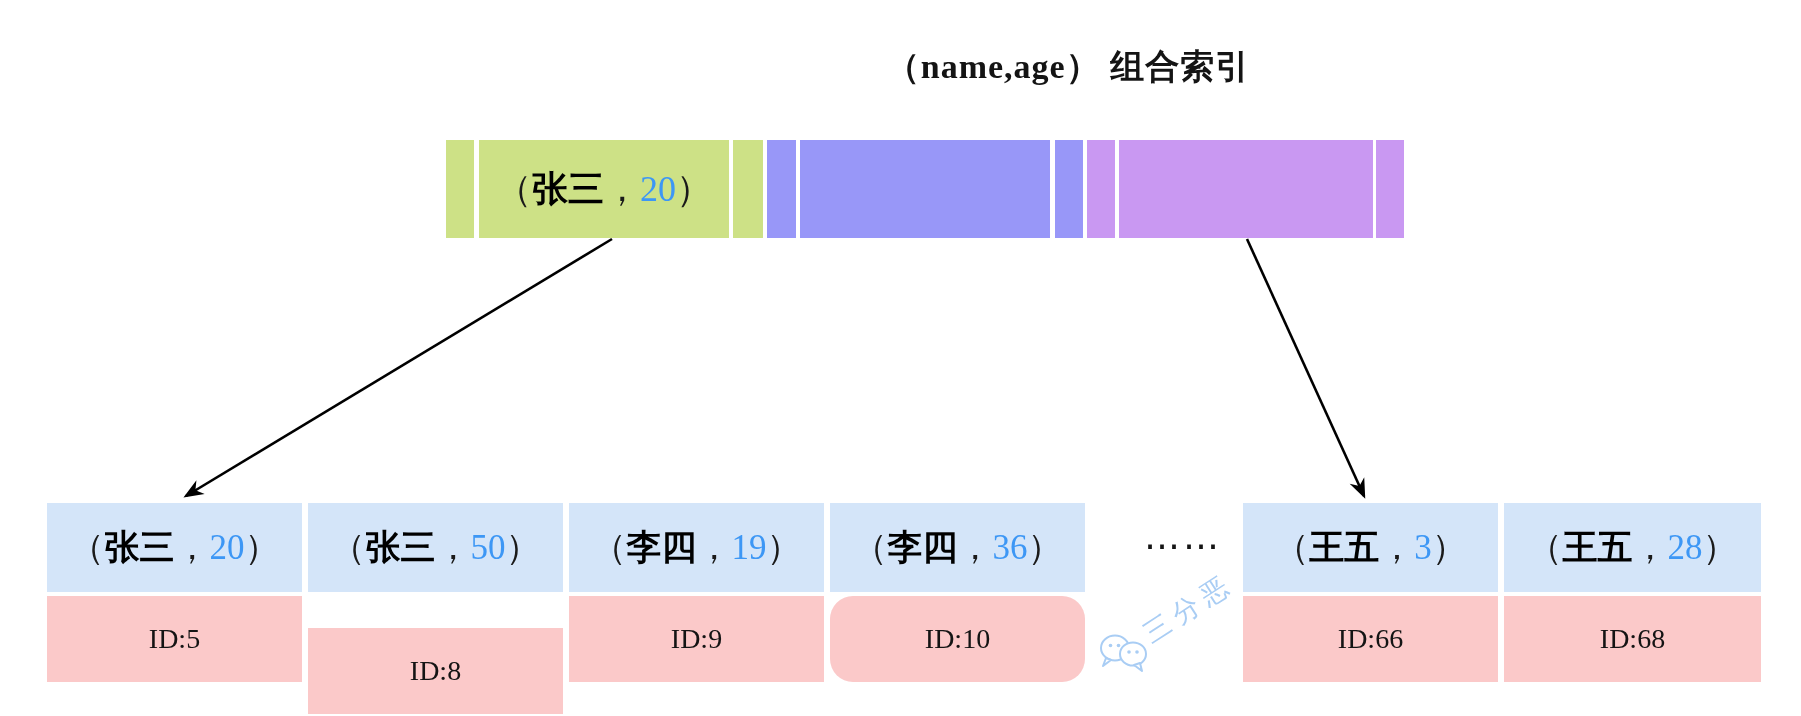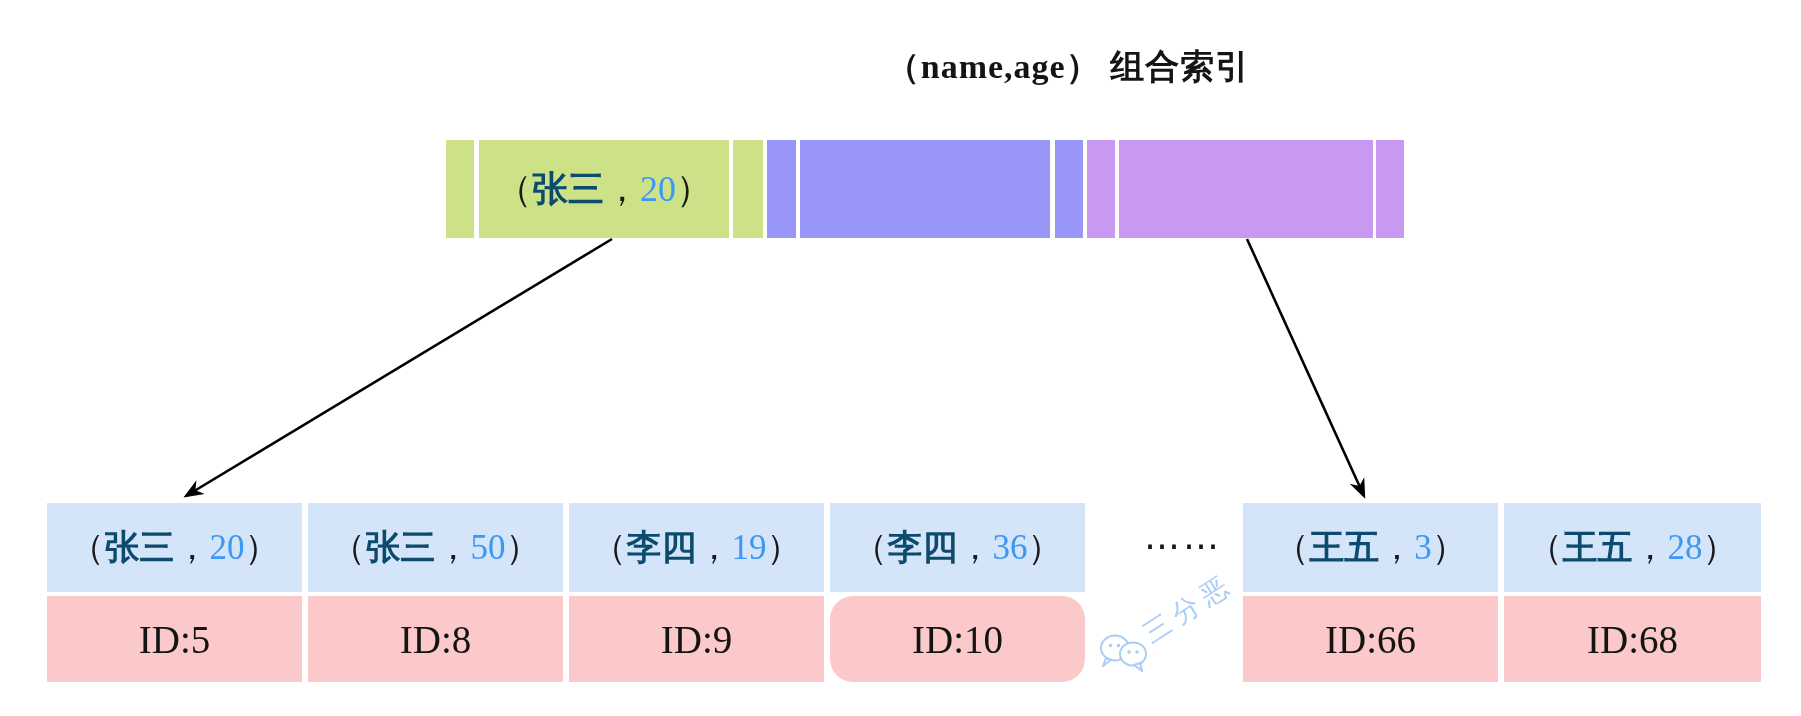--- a/index.html
+++ b/index.html
@@ -29,23 +29,23 @@
   .key-cell{
     position:absolute;top:503px;height:89px;
     background:#d4e5f9;
     display:flex;align-items:center;justify-content:center;
     font-size:35px;color:#1a1a1a;white-space:nowrap;
   }
   .id-cell{
     position:absolute;top:596px;height:86px;
     background:#fbc9c9;
     display:flex;align-items:center;justify-content:center;
-    font-size:39px;color:#141414;
+    font-size:28px;color:#141414;
   }
-  .name{color:#0c4a6e;font-weight:700;}
+  .name{color:#000000;font-weight:700;}
   .age{color:#3d97f5;}
   .ellipsis{
     position:absolute;left:1120px;top:516px;width:126px;
     text-align:center;
     font-size:36px;letter-spacing:3px;color:#141414;
     font-family:"DejaVu Sans","Liberation Sans",sans-serif;
   }
   .arrow-layer{position:absolute;left:0;top:0;pointer-events:none;}
   
   .watermark-label{
@@ -133,21 +133,21 @@
         <span>，</span>
         <span class="age">28</span>
         <span>）</span>
     </div>
   </div>
 
   <div class="ellipsis">……</div>
 
   <div>
     <div class="id-cell" style="left:47px;width:255px;">ID:5</div>
-    <div class="id-cell" style="left:308px;width:255px;">ID:8</div>
+    <div class="id-cell" style="left:308px;width:255px;margin-top:32px;">ID:8</div>
     <div class="id-cell" style="left:569px;width:255px;">ID:9</div>
     <div class="id-cell" style="left:830px;width:255px;border-radius:23px;">ID:10</div>
     <div class="id-cell" style="left:1243px;width:255px;">ID:66</div>
     <div class="id-cell" style="left:1504px;width:257px;">ID:68</div>
   </div>
 
   <svg class="watermark-icon" width="58" height="50" viewBox="0 0 58 50">
     <g fill="#ffffff" stroke="#a9cdf4" stroke-width="2">
       <ellipse cx="19" cy="20" rx="14" ry="12.5"></ellipse>
       <path d="M10,30 L7,38 L15,32 z" stroke-linejoin="round"></path>

